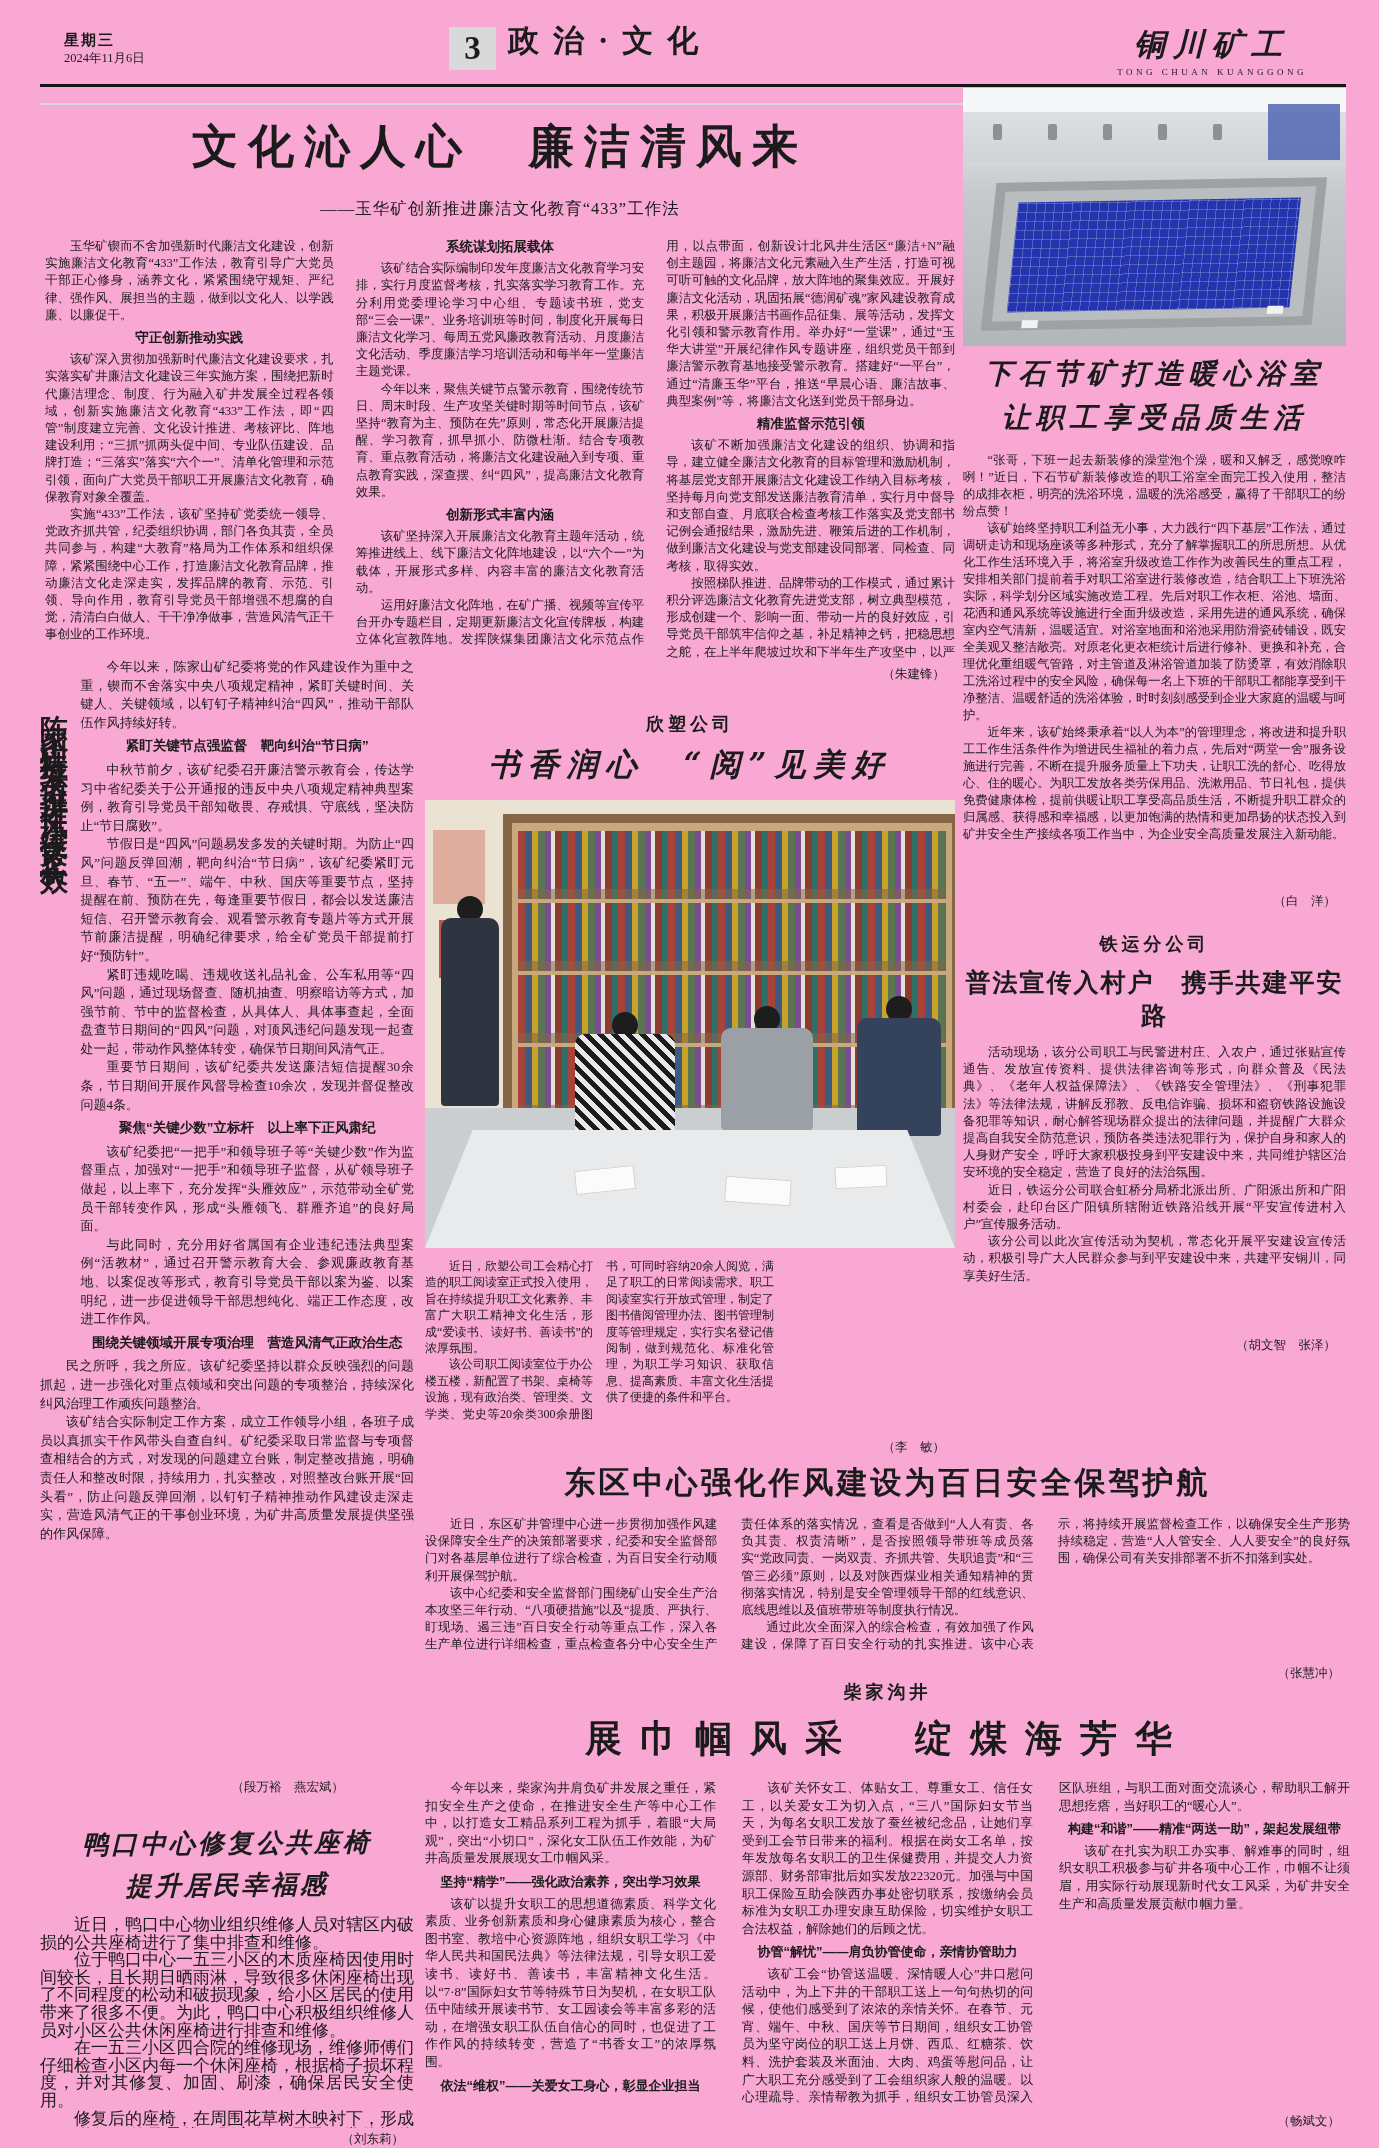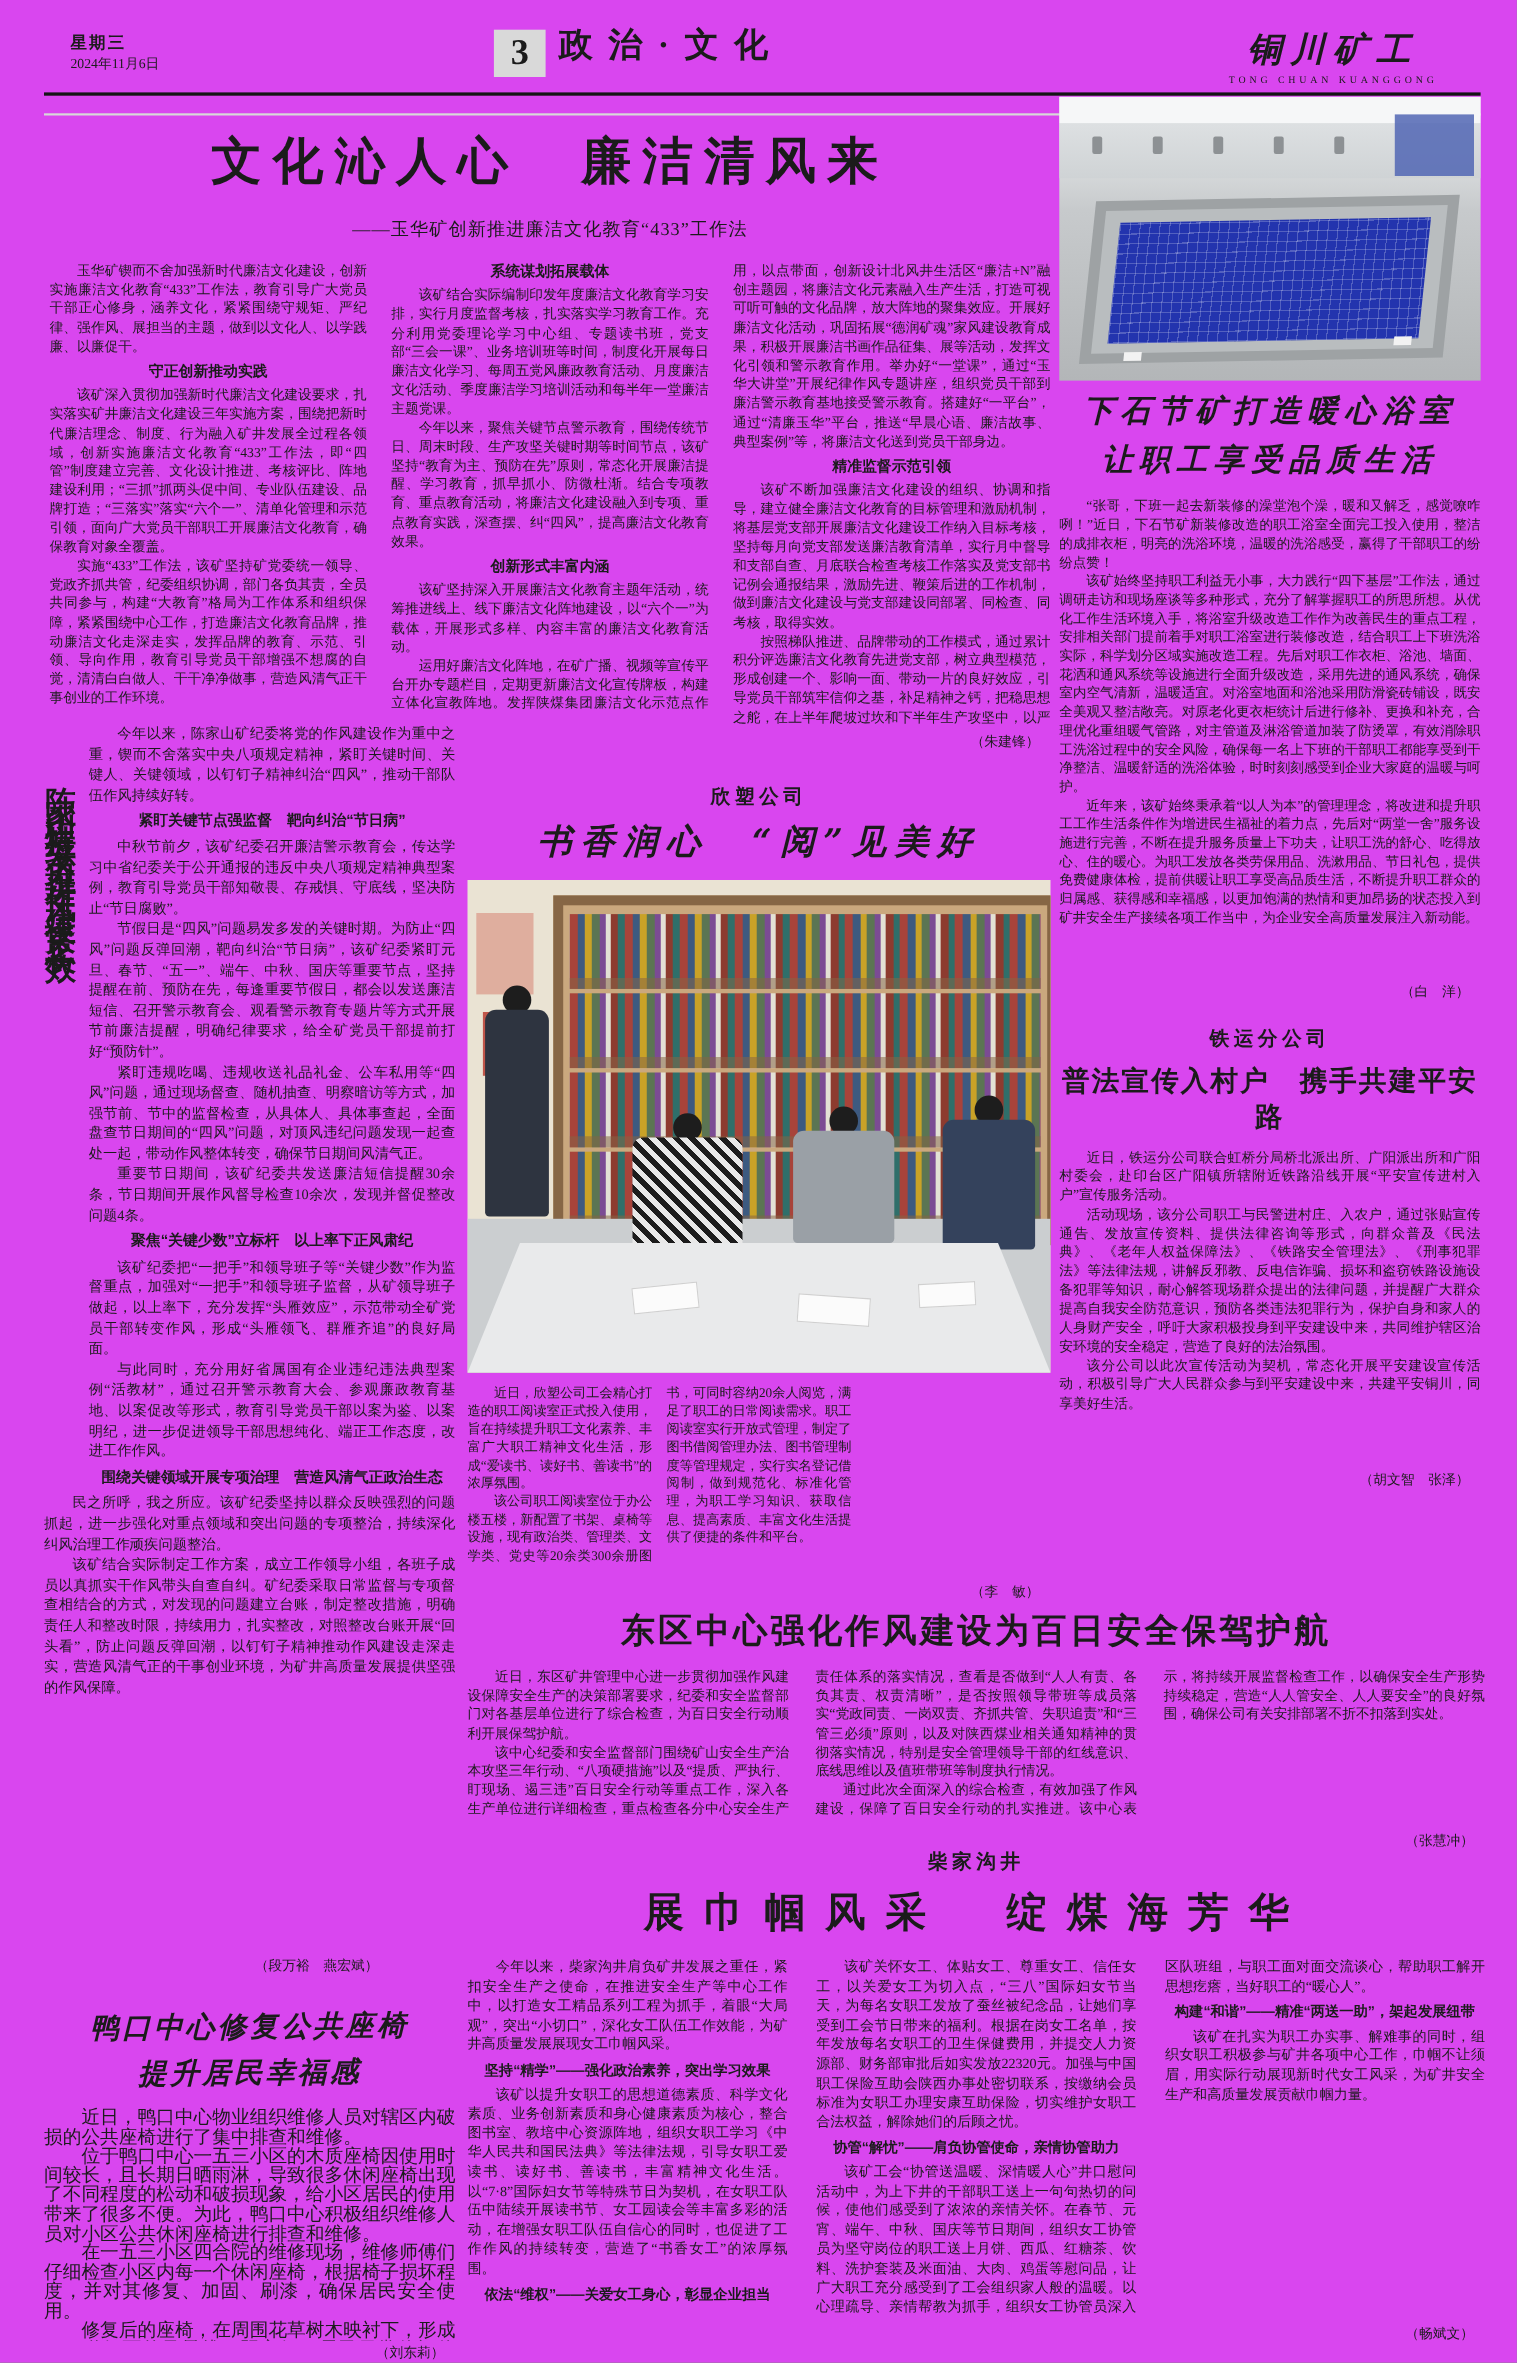--- a/index.html
+++ b/index.html
@@ -1,16 +1,16 @@
 <!DOCTYPE html>
 <html><head>
 <meta charset="utf-8">
 <style>
   html,body{margin:0;padding:0;background:#888;}
-  #page{position:relative;width:1379px;height:2148px;background:#d946ef;color:#1b1b1b;
+  #page{position:relative;width:1379px;height:2148px;background:#f9a8d4;color:#1b1b1b;
         font-family:"Liberation Serif",serif;overflow:hidden;}
   
   .h-date{position:absolute;left:64px;top:30px;line-height:1.35;}
   .h-date .weekday{font-weight:bold;font-size:15px;letter-spacing:2px;}
   .h-date .date{font-size:12.5px;}
   .h-pagenum{position:absolute;left:449px;top:27px;width:47px;height:43px;background:#d9d9d9;
              font-size:33px;font-weight:bold;text-align:center;line-height:43px;}
   .h-section{position:absolute;left:508px;top:20px;font-size:31px;font-weight:bold;
              letter-spacing:14px;font-family:"Liberation Serif",serif;}
   .h-mast{position:absolute;right:72px;top:24px;text-align:center;}
@@ -165,22 +165,22 @@
         <p>该矿始终坚持职工利益无小事，大力践行“四下基层”工作法，通过调研走访和现场座谈等多种形式，充分了解掌握职工的所思所想。从优化工作生活环境入手，将浴室升级改造工作作为改善民生的重点工程，安排相关部门提前着手对职工浴室进行装修改造，结合职工上下班洗浴实际，科学划分区域实施改造工程。先后对职工作衣柜、浴池、墙面、花洒和通风系统等设施进行全面升级改造，采用先进的通风系统，确保室内空气清新，温暖适宜。对浴室地面和浴池采用防滑瓷砖铺设，既安全美观又整洁敞亮。对原老化更衣柜统计后进行修补、更换和补充，合理优化重组暖气管路，对主管道及淋浴管道加装了防烫罩，有效消除职工洗浴过程中的安全风险，确保每一名上下班的干部职工都能享受到干净整洁、温暖舒适的洗浴体验，时时刻刻感受到企业大家庭的温暖与呵护。</p>
         <p>近年来，该矿始终秉承着“以人为本”的管理理念，将改进和提升职工工作生活条件作为增进民生福祉的着力点，先后对“两堂一舍”服务设施进行完善，不断在提升服务质量上下功夫，让职工洗的舒心、吃得放心、住的暖心。为职工发放各类劳保用品、洗漱用品、节日礼包，提供免费健康体检，提前供暖让职工享受高品质生活，不断提升职工群众的归属感、获得感和幸福感，以更加饱满的热情和更加昂扬的状态投入到矿井安全生产接续各项工作当中，为企业安全高质量发展注入新动能。</p>
       </div>
       <div class="byline">（白　洋）</div>
   </div>
 
   <div class="art a-tieyun">
     <div class="kicker">铁运分公司</div>
     <div class="title">普法宣传入村户　携手共建平安路</div>
     <div class="art-body">
+        <p>活动现场，该分公司职工与民警进村庄、入农户，通过张贴宣传通告、发放宣传资料、提供法律咨询等形式，向群众普及《民法典》、《老年人权益保障法》、《铁路安全管理法》、《刑事犯罪法》等法律法规，讲解反邪教、反电信诈骗、损坏和盗窃铁路设施设备犯罪等知识，耐心解答现场群众提出的法律问题，并提醒广大群众提高自我安全防范意识，预防各类违法犯罪行为，保护自身和家人的人身财产安全，呼吁大家积极投身到平安建设中来，共同维护辖区治安环境的安全稳定，营造了良好的法治氛围。</p>
         <p>近日，铁运分公司联合虹桥分局桥北派出所、广阳派出所和广阳村委会，赴印台区广阳镇所辖附近铁路沿线开展“平安宣传进村入户”宣传服务活动。</p>
-        <p>活动现场，该分公司职工与民警进村庄、入农户，通过张贴宣传通告、发放宣传资料、提供法律咨询等形式，向群众普及《民法典》、《老年人权益保障法》、《铁路安全管理法》、《刑事犯罪法》等法律法规，讲解反邪教、反电信诈骗、损坏和盗窃铁路设施设备犯罪等知识，耐心解答现场群众提出的法律问题，并提醒广大群众提高自我安全防范意识，预防各类违法犯罪行为，保护自身和家人的人身财产安全，呼吁大家积极投身到平安建设中来，共同维护辖区治安环境的安全稳定，营造了良好的法治氛围。</p>
         <p>该分公司以此次宣传活动为契机，常态化开展平安建设宣传活动，积极引导广大人民群众参与到平安建设中来，共建平安铜川，同享美好生活。</p>
       </div>
       <div class="byline">（胡文智　张泽）</div>
   </div>
 
   <div class="art a-chenjiashan">
     <div class="art-body">
       <div class="vtitle">陈家山矿持续发力推进作风建设常态长效</div>
     <p>今年以来，陈家山矿纪委将党的作风建设作为重中之重，锲而不舍落实中央八项规定精神，紧盯关键时间、关键人、关键领域，以钉钉子精神纠治“四风”，推动干部队伍作风持续好转。</p>
         <h4>紧盯关键节点强监督　靶向纠治“节日病”</h4>

